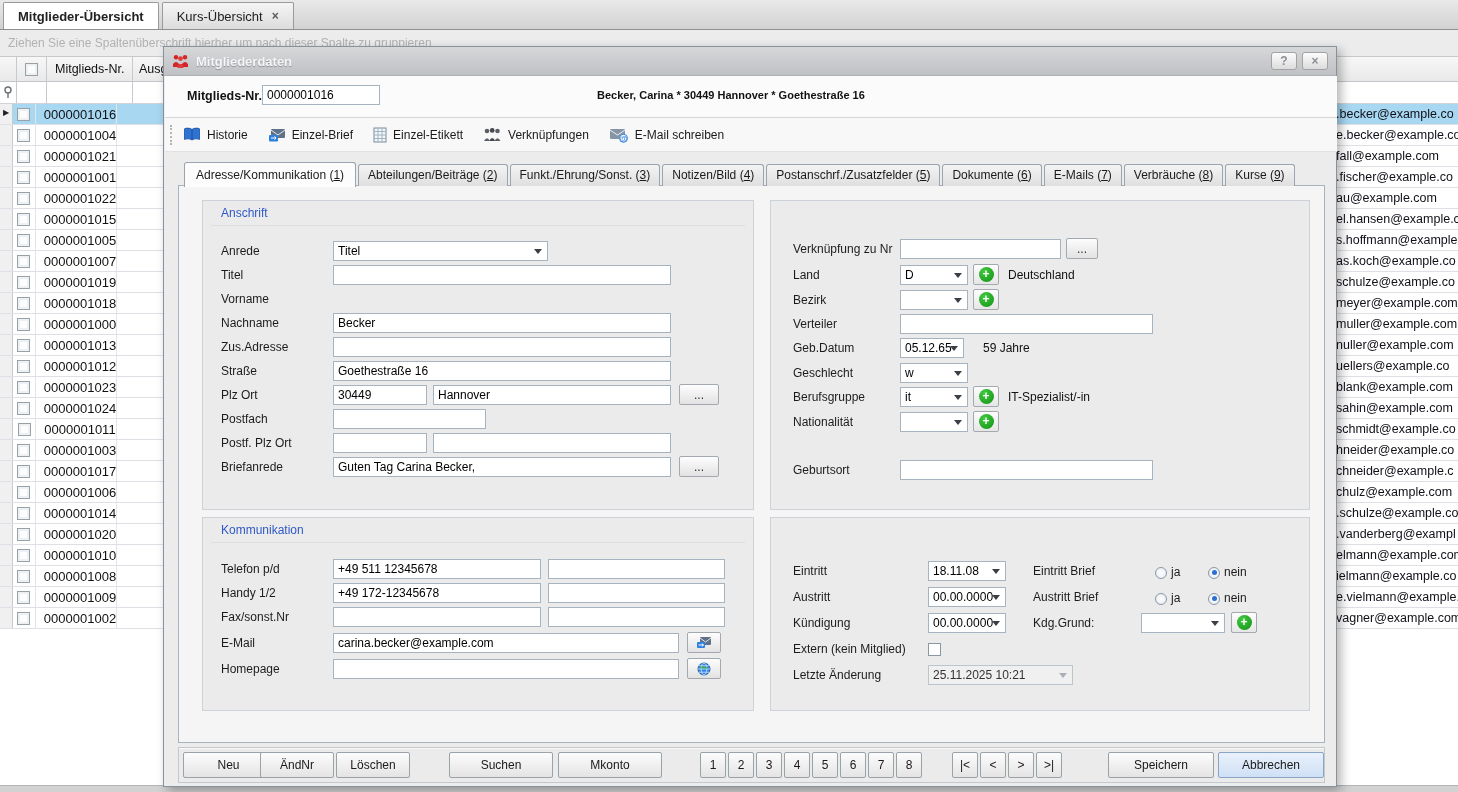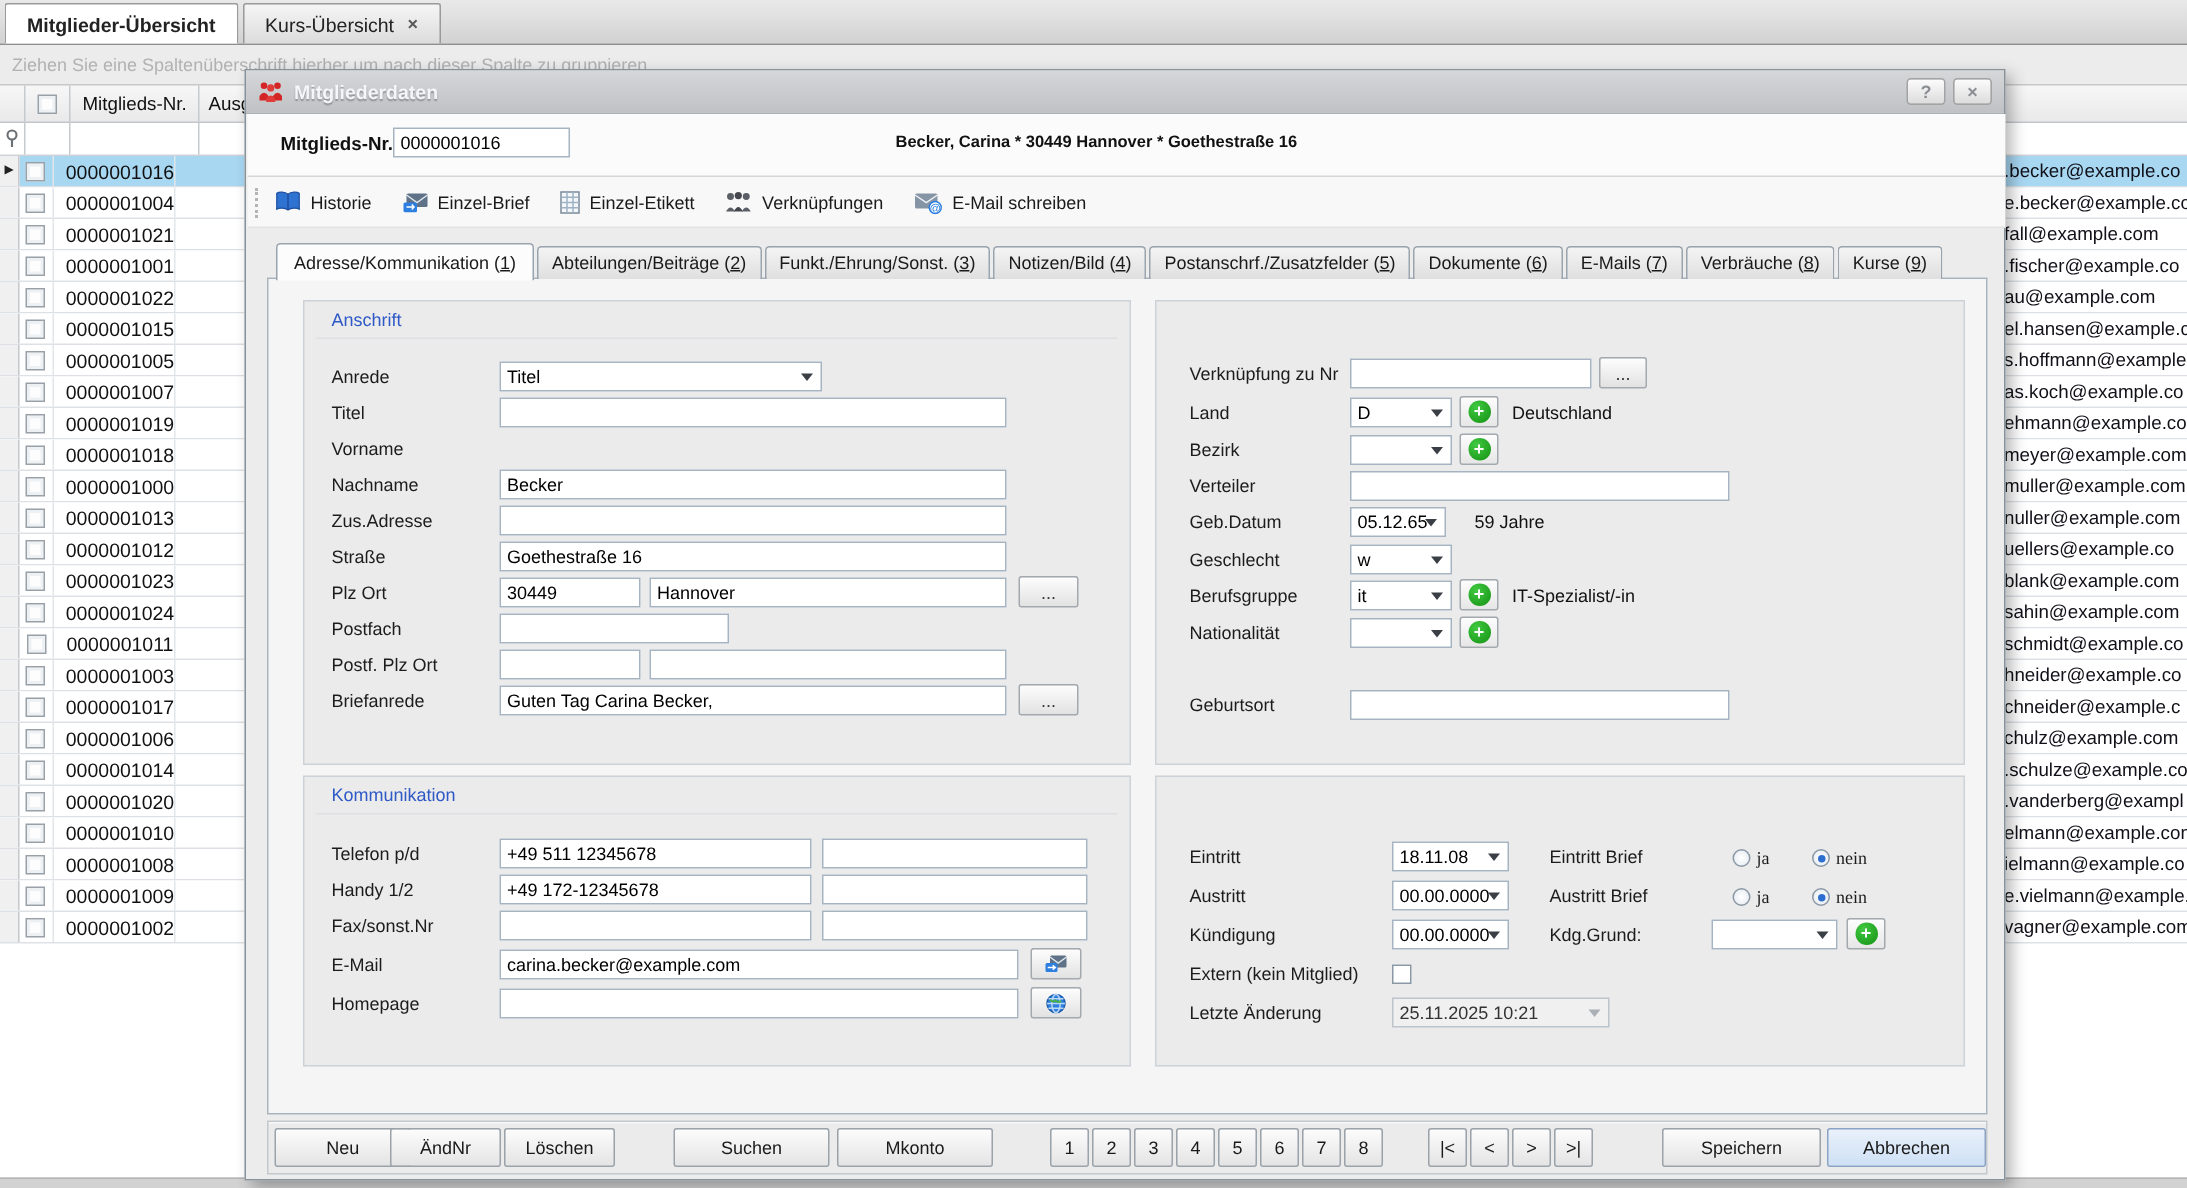--- a/index.html
+++ b/index.html
@@ -91,21 +91,21 @@
     background:linear-gradient(#fdfdfd,#e2e2e2);display:flex;align-items:center;justify-content:center;
     font-size:12px;color:#333;box-sizing:border-box;}
   .plusbtn{position:absolute;width:26px;height:21px;border:1px solid #a3a9af;border-radius:2px;
     background:linear-gradient(#fdfdfd,#e6e6e6);display:flex;align-items:center;justify-content:center;box-sizing:border-box;}
   .plus{width:15px;height:15px;border-radius:50%;background:radial-gradient(circle at 35% 30%,#41c941,#139113);
     color:#fff;font-weight:bold;font-size:12px;line-height:15px;text-align:center;}
   .radio{display:inline-block;width:12px;height:12px;border:1px solid #8a98a6;border-radius:50%;
     background:radial-gradient(#ffffff,#e3e9f0);box-sizing:border-box;vertical-align:middle;position:relative;}
   .radio.sel::after{content:"";position:absolute;left:2.5px;top:2.5px;width:5px;height:5px;border-radius:50%;background:#2d6fd0;}
   .rlabel{font-size:12px;color:#1c1c1c;vertical-align:middle;margin-left:4px;}
-  .rgroup{position:absolute;height:21px;line-height:21px;font-family:Liberation Serif, serif;}
+  .rgroup{position:absolute;height:21px;line-height:21px;}
   .chkbox{position:absolute;width:13px;height:13px;border:1px solid #8a98a6;background:#fff;box-sizing:border-box;}
   .sidetext{position:absolute;font-size:12px;color:#111;height:21px;line-height:21px;white-space:nowrap;}
 
   .footer{position:absolute;left:14px;top:700px;width:1147px;height:36px;background:#ebebeb;
     border:1px solid #c3c8cd;box-sizing:border-box;box-shadow:inset 0 1px 0 #f8f8f8;}
   .fbtn{position:absolute;top:4px;height:26px;border:1px solid #9aa2aa;border-radius:2px;
     background:linear-gradient(#fcfcfc,#e4e4e4);font-size:12px;color:#1a1a1a;
     display:flex;align-items:center;justify-content:center;box-sizing:border-box;}
   .fbtn.blue{background:linear-gradient(#e9f1fb,#cfe0f5);border-color:#8aa4c8;}
 
@@ -394,21 +394,21 @@
       <div class="email-row">.fischer@example.co</div>
 
       <div class="email-row">au@example.com</div>
 
       <div class="email-row">el.hansen@example.c</div>
 
       <div class="email-row">s.hoffmann@example</div>
 
       <div class="email-row">as.koch@example.co</div>
 
-      <div class="email-row">ehmann@example.co</div>
+      <div class="email-row">schulze@example.co</div>
 
       <div class="email-row">meyer@example.com</div>
 
       <div class="email-row">muller@example.com</div>
 
       <div class="email-row">nuller@example.com</div>
 
       <div class="email-row">uellers@example.co</div>
 
       <div class="email-row">blank@example.com</div>

